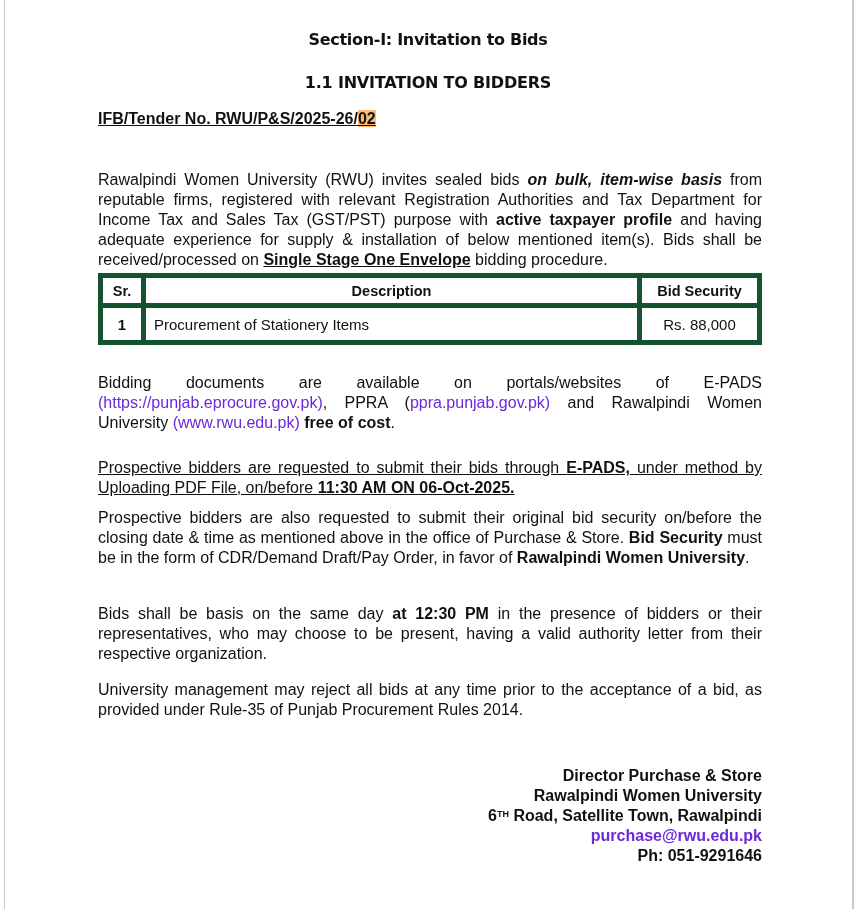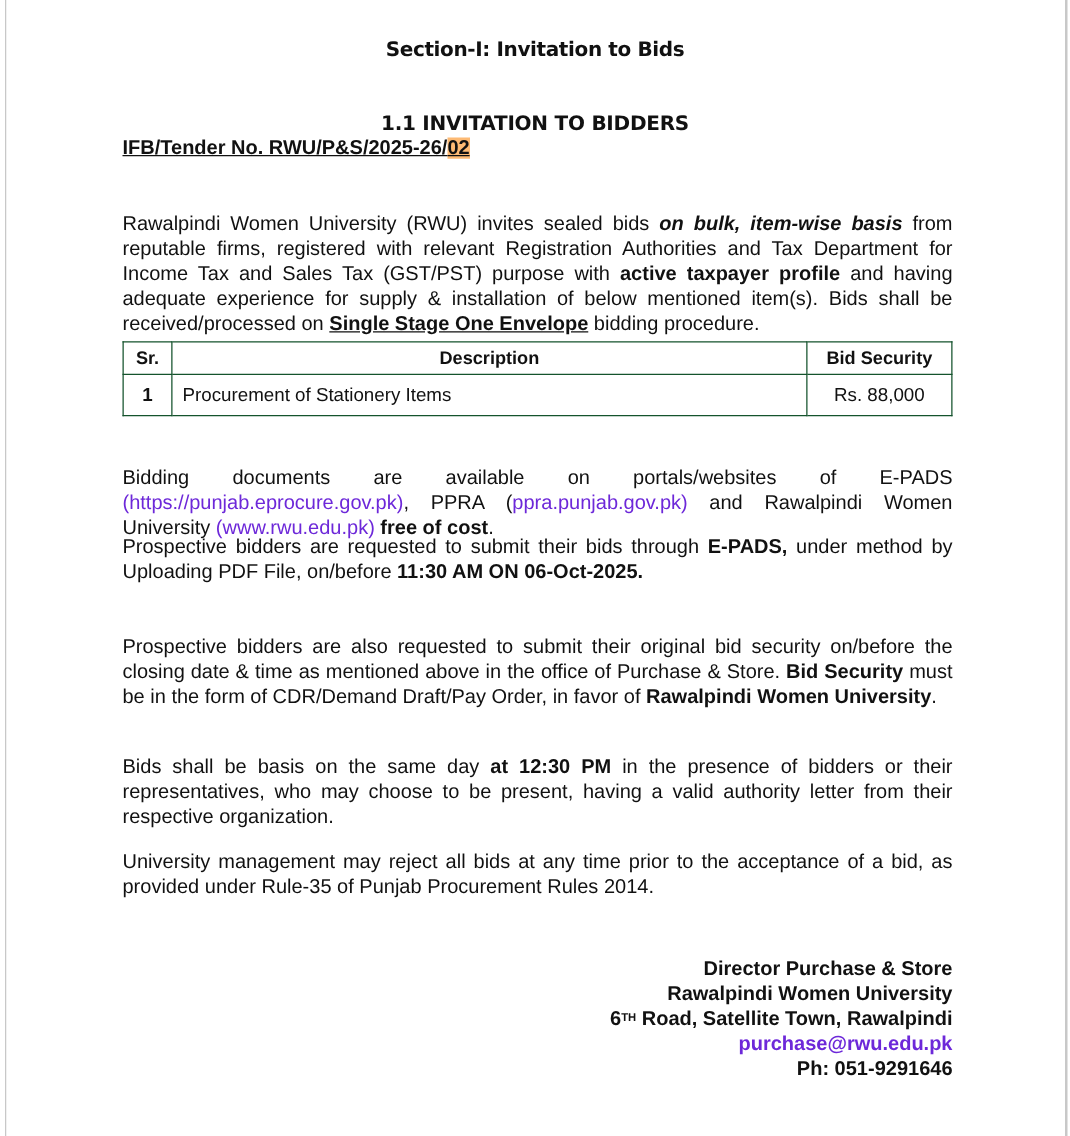--- a/index.html
+++ b/index.html
@@ -1,30 +1,30 @@
 <!DOCTYPE html>
 <html><head>
 <meta charset="utf-8">
 <style>
   html, body { margin:0; padding:0; background:#ffffff; }
   body { width:856px; height:909px; position:relative; overflow:hidden; font-family:"Liberation Sans", sans-serif; color:#111; }
   .edge-left { position:absolute; left:4px; top:0; width:1px; height:909px; background:#c8c8c8; }
   .edge-right { position:absolute; left:852px; top:0; width:2px; height:909px; background:#c8c8c8; }
   .title { position:absolute; left:0; width:856px; text-align:center; font-family:"DejaVu Sans", sans-serif; font-weight:bold; color:#111; }
   .t1 { top:30px; font-size:16px; letter-spacing:-0.3px; }
-  .t2 { top:73px; font-size:16px; letter-spacing:-0.2px;margin-top:16px; }
+  .t2 { top:73px; font-size:16px; letter-spacing:-0.2px; }
   .ifb { position:absolute; left:98px; top:110px; font-size:16px; font-weight:bold; text-decoration:underline; }
   .hl { background:#fdba74; }
   .para { position:absolute; left:98px; width:664px; font-size:16px; line-height:20px; text-align:justify;margin-top:25px; }
   .para b { font-weight:bold; }
   .para a, .sig a { color:#6d28d9; }
   .u { text-decoration:underline; font-weight:bold; }
   .bi { font-weight:bold; font-style:italic; }
   table.items { position:absolute; left:98px; top:273px; width:664px; border-collapse:collapse; font-size:15px; }
-  table.items th, table.items td { border:1px solid #14532d; padding:0 8px; }
+  table.items th, table.items td { border:5px solid #14532d; padding:0 8px; }
   table.items th { height:25px; font-weight:bold; font-size:14.5px; }
   table.items td { height:32px; }
   .c-sr { width:22px; text-align:center; }
   .c-desc { text-align:left; }
   table.items th.c-desc { text-align:center; }
   .c-sec { width:99px; text-align:center; }
   .sig { position:absolute; right:94px; top:766px; text-align:right; font-size:16px; font-weight:bold; line-height:20px; }
   .sig sup { font-size:9px; vertical-align:top; position:relative; top:-2px; }
 </style>
 </head>
@@ -52,21 +52,21 @@
     <tr>
       <td class="c-sr" style="font-weight:bold;">1</td>
       <td class="c-desc">Procurement of Stationery Items</td>
       <td class="c-sec">Rs. 88,000</td>
     </tr>
   </tbody>
 </table>
 
 <div class="para" style="top:348px;"><span>Bidding documents are available on portals/websites of E-PADS </span><a>(https://punjab.eprocure.gov.pk)</a><span>, PPRA (</span><a>ppra.punjab.gov.pk)</a><span>  and Rawalpindi Women University </span><a>(www.rwu.edu.pk)</a><b> free of cost</b><span>.</span></div>
 
-<div class="para" style="top:403px;"><span>Prospective bidders are requested to submit their bids through </span><b>E-PADS,</b><span> under method by Uploading PDF File, on/before </span><b>11:30 AM ON  06-Oct-2025.</b></div>
+<div class="para" style="top:433px;text-decoration:underline;"><span>Prospective bidders are requested to submit their bids through </span><b>E-PADS,</b><span> under method by Uploading PDF File, on/before </span><b>11:30 AM ON  06-Oct-2025.</b></div>
 
 <div class="para" style="top:483px;"><span>Prospective bidders are also requested to submit their original bid security on/before the closing date &amp; time as mentioned above in the office of Purchase &amp; Store. </span><b>Bid Security</b><span> must be in the form of CDR/Demand Draft/Pay Order, in favor of </span><b>Rawalpindi Women University</b><span>.</span></div>
 
 <div class="para" style="top:579px;"><span>Bids shall be basis on the same day </span><b>at 12:30 PM</b><span> in the presence of bidders or their representatives, who may choose to be present, having a valid authority letter from their respective organization.</span></div>
 
 <div class="para" style="top:655px;">University management may reject all bids at any time prior to the acceptance of a bid, as provided under Rule-35 of Punjab Procurement Rules 2014.</div>
 
 <div class="sig">
   <div>Director Purchase &amp; Store</div>
   <div>Rawalpindi Women University</div>

